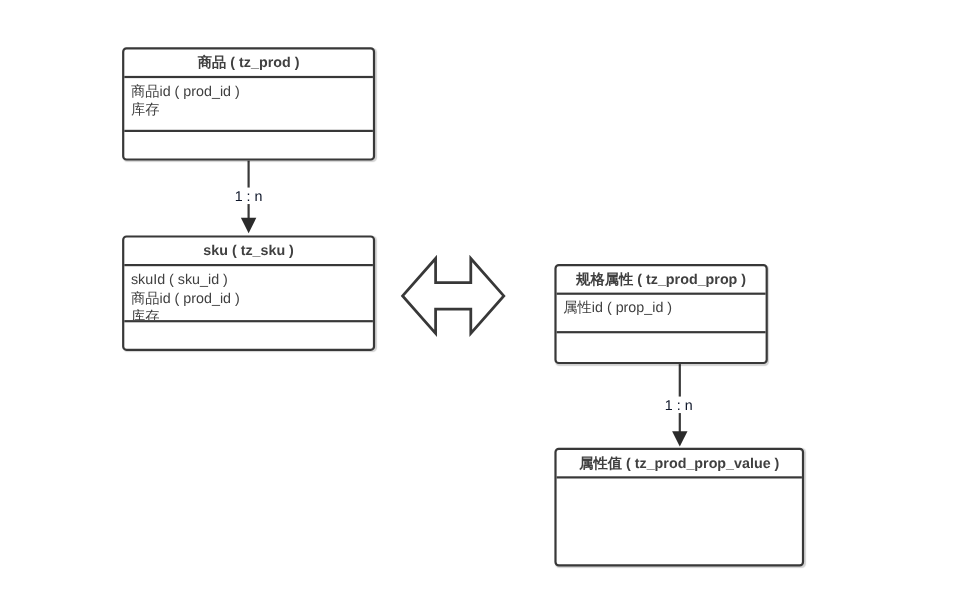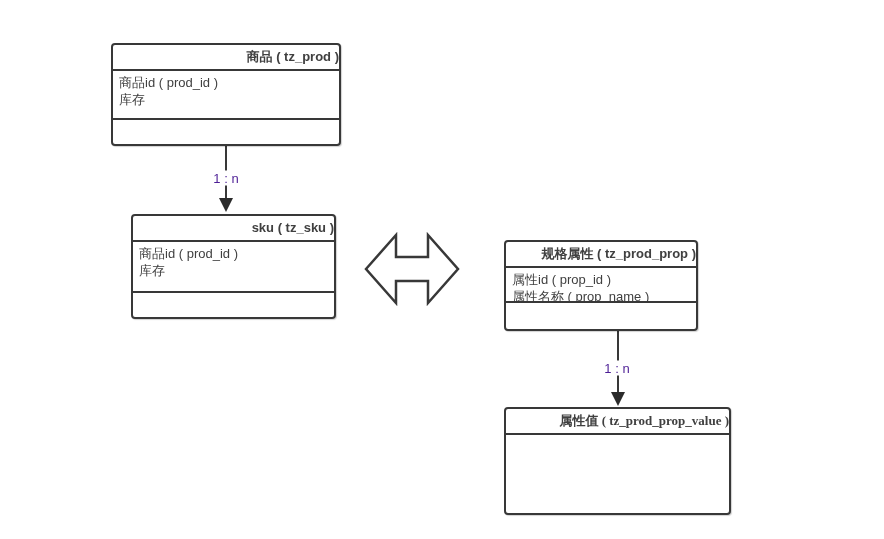--- a/index.html
+++ b/index.html
@@ -31,21 +31,21 @@
     background: #ffffff;
     display: flex;
     flex-direction: column;
     box-shadow: 1px 1px 1px rgba(0,0,0,0.18);
     color: #404040;
   }
   .e-title {
     flex: 0 0 auto;
     height: 24px;
     line-height: 24px;
-    text-align: right;
+    text-align: center;
     font-size: 13px;
     font-weight: bold;
     border-bottom: 2px solid #383838;
     white-space: nowrap;
     overflow: hidden;
   }
   .e-attrs {
     flex: 1 1 auto;
     padding: 3px 6px 0 6px;
     font-size: 13px;
@@ -58,21 +58,21 @@
   }
   .e-empty {
     flex: 0 0 auto;
   }
   .rel-label {
     position: absolute;
     transform: translate(-50%, -50%);
     background: #ffffff;
     padding: 0 3px;
     font-size: 13px;
-    color: #4c1d95;
+    color: #0f172a;
     white-space: nowrap;
   }
 </style>
 </head>
 <body>
 
 <div class="canvas">
 
   <svg class="connectors" viewBox="0 0 884 539">
 
@@ -93,38 +93,38 @@
     <div class="e-title">商品 ( tz_prod )</div>
     <div class="e-attrs">
       <div class="e-attr">商品id ( prod_id )</div>
       <div class="e-attr">库存</div>
     </div>
     <div class="e-empty" style="height:24px;"></div>
   </div>
 
   <div class="rel-label" style="left:226px; top:178px;">1 : n</div>
 
-  <div class="entity" style="left:111px; top:214px; width:205px; height:105px;margin-left:20px;">
+  <div class="entity" style="left:111px; top:214px; width:230px; height:105px;">
     <div class="e-title">sku ( tz_sku )</div>
     <div class="e-attrs">
+      <div class="e-attr">skuId ( sku_id )</div>
       <div class="e-attr">商品id ( prod_id )</div>
       <div class="e-attr">库存</div>
     </div>
     <div class="e-empty" style="height:24px;"></div>
   </div>
 
   <div class="entity" style="left:504px; top:240px; width:194px; height:91px;">
     <div class="e-title">规格属性 ( tz_prod_prop )</div>
     <div class="e-attrs">
       <div class="e-attr">属性id ( prop_id )</div>
-      <div class="e-attr">属性名称 ( prop_name )</div>
     </div>
     <div class="e-empty" style="height:26px;"></div>
   </div>
 
   <div class="rel-label" style="left:617px; top:368px;">1 : n</div>
 
-  <div class="entity" style="left:504px; top:407px; width:227px; height:108px;font-family:Liberation Serif, serif;">
+  <div class="entity" style="left:504px; top:407px; width:227px; height:108px;">
     <div class="e-title">属性值 ( tz_prod_prop_value )</div>
     <div class="e-empty" style="height:27px;"></div>
   </div>
 
 </div>
 
 </body></html>

